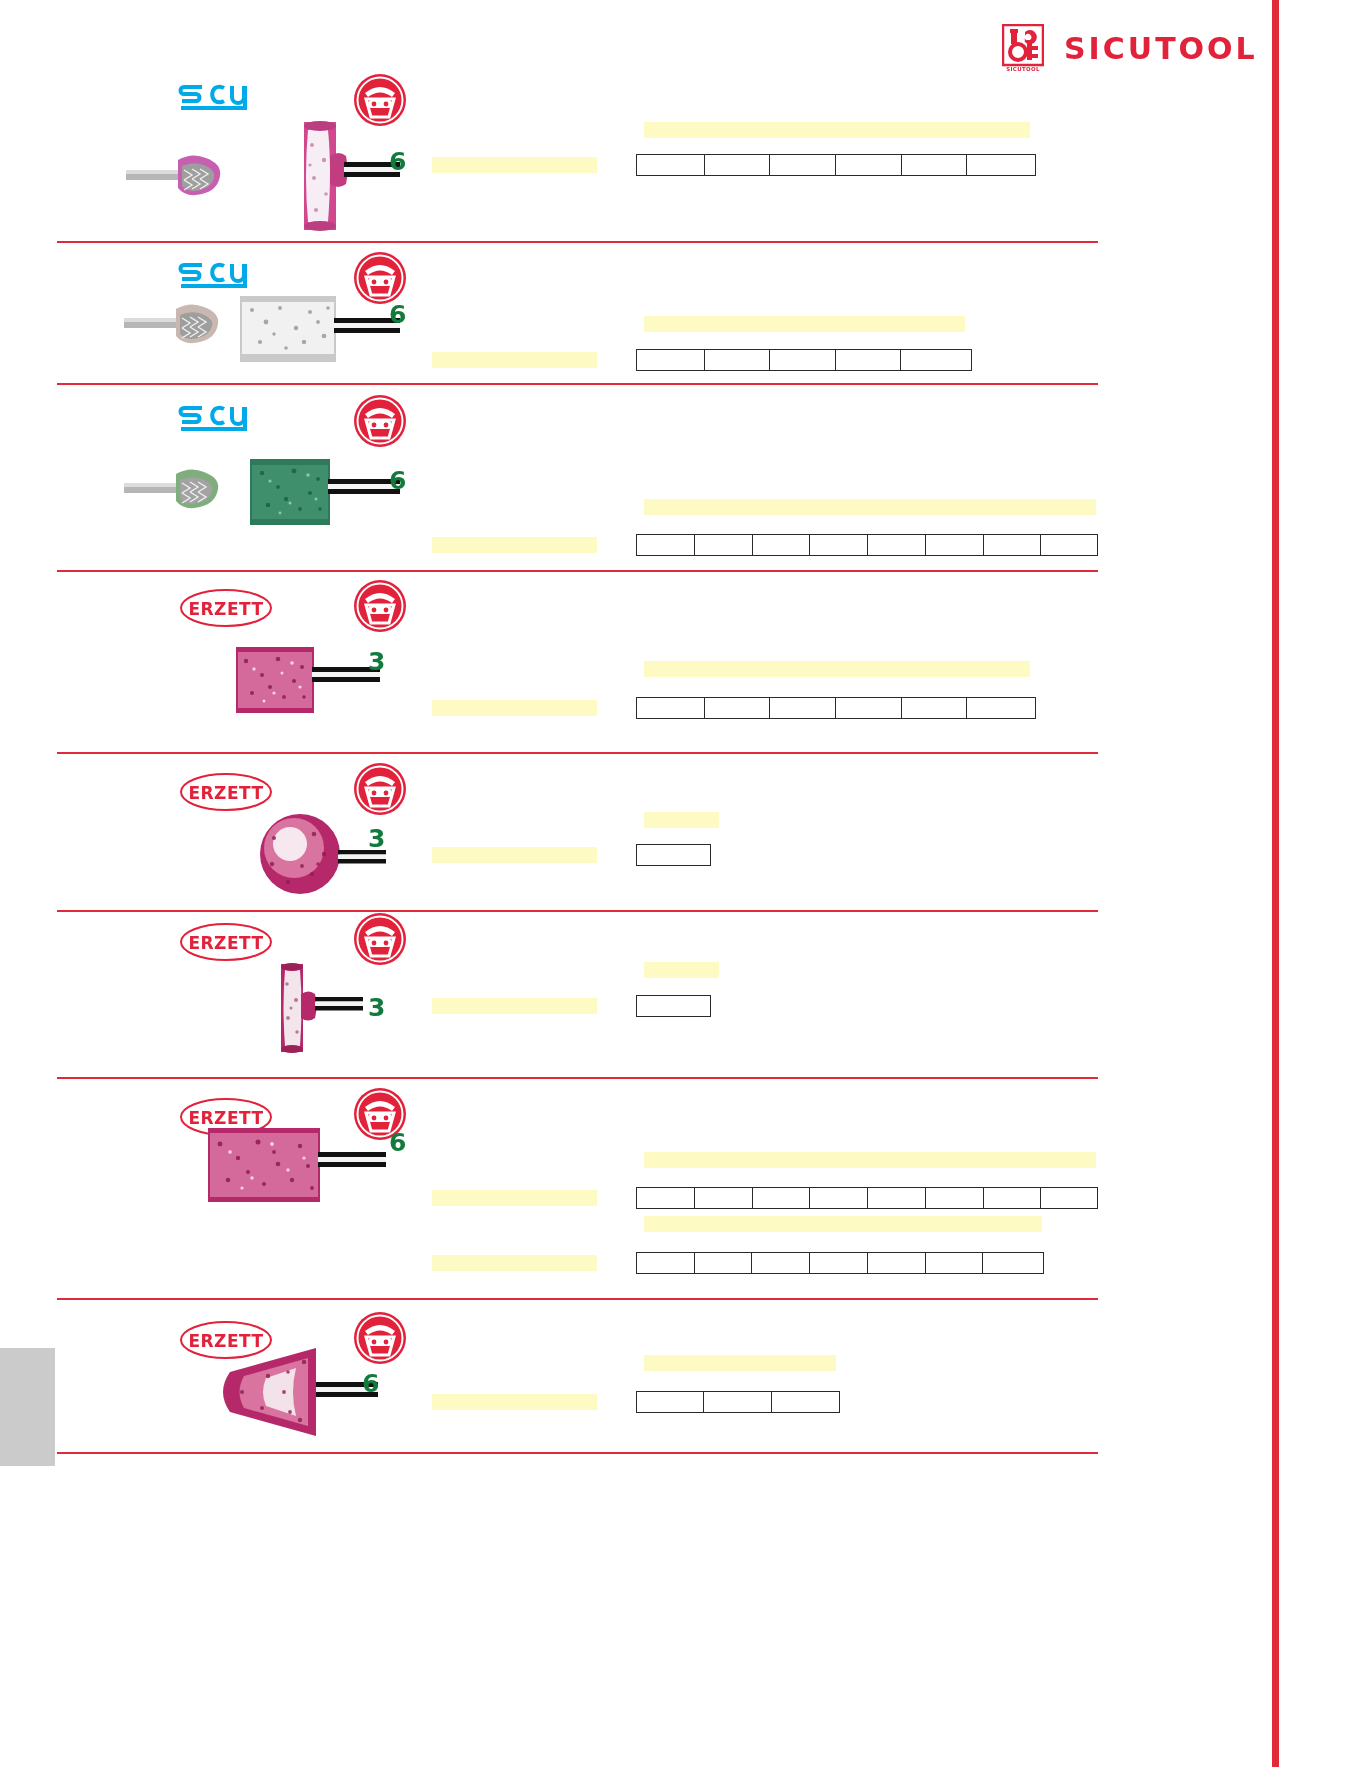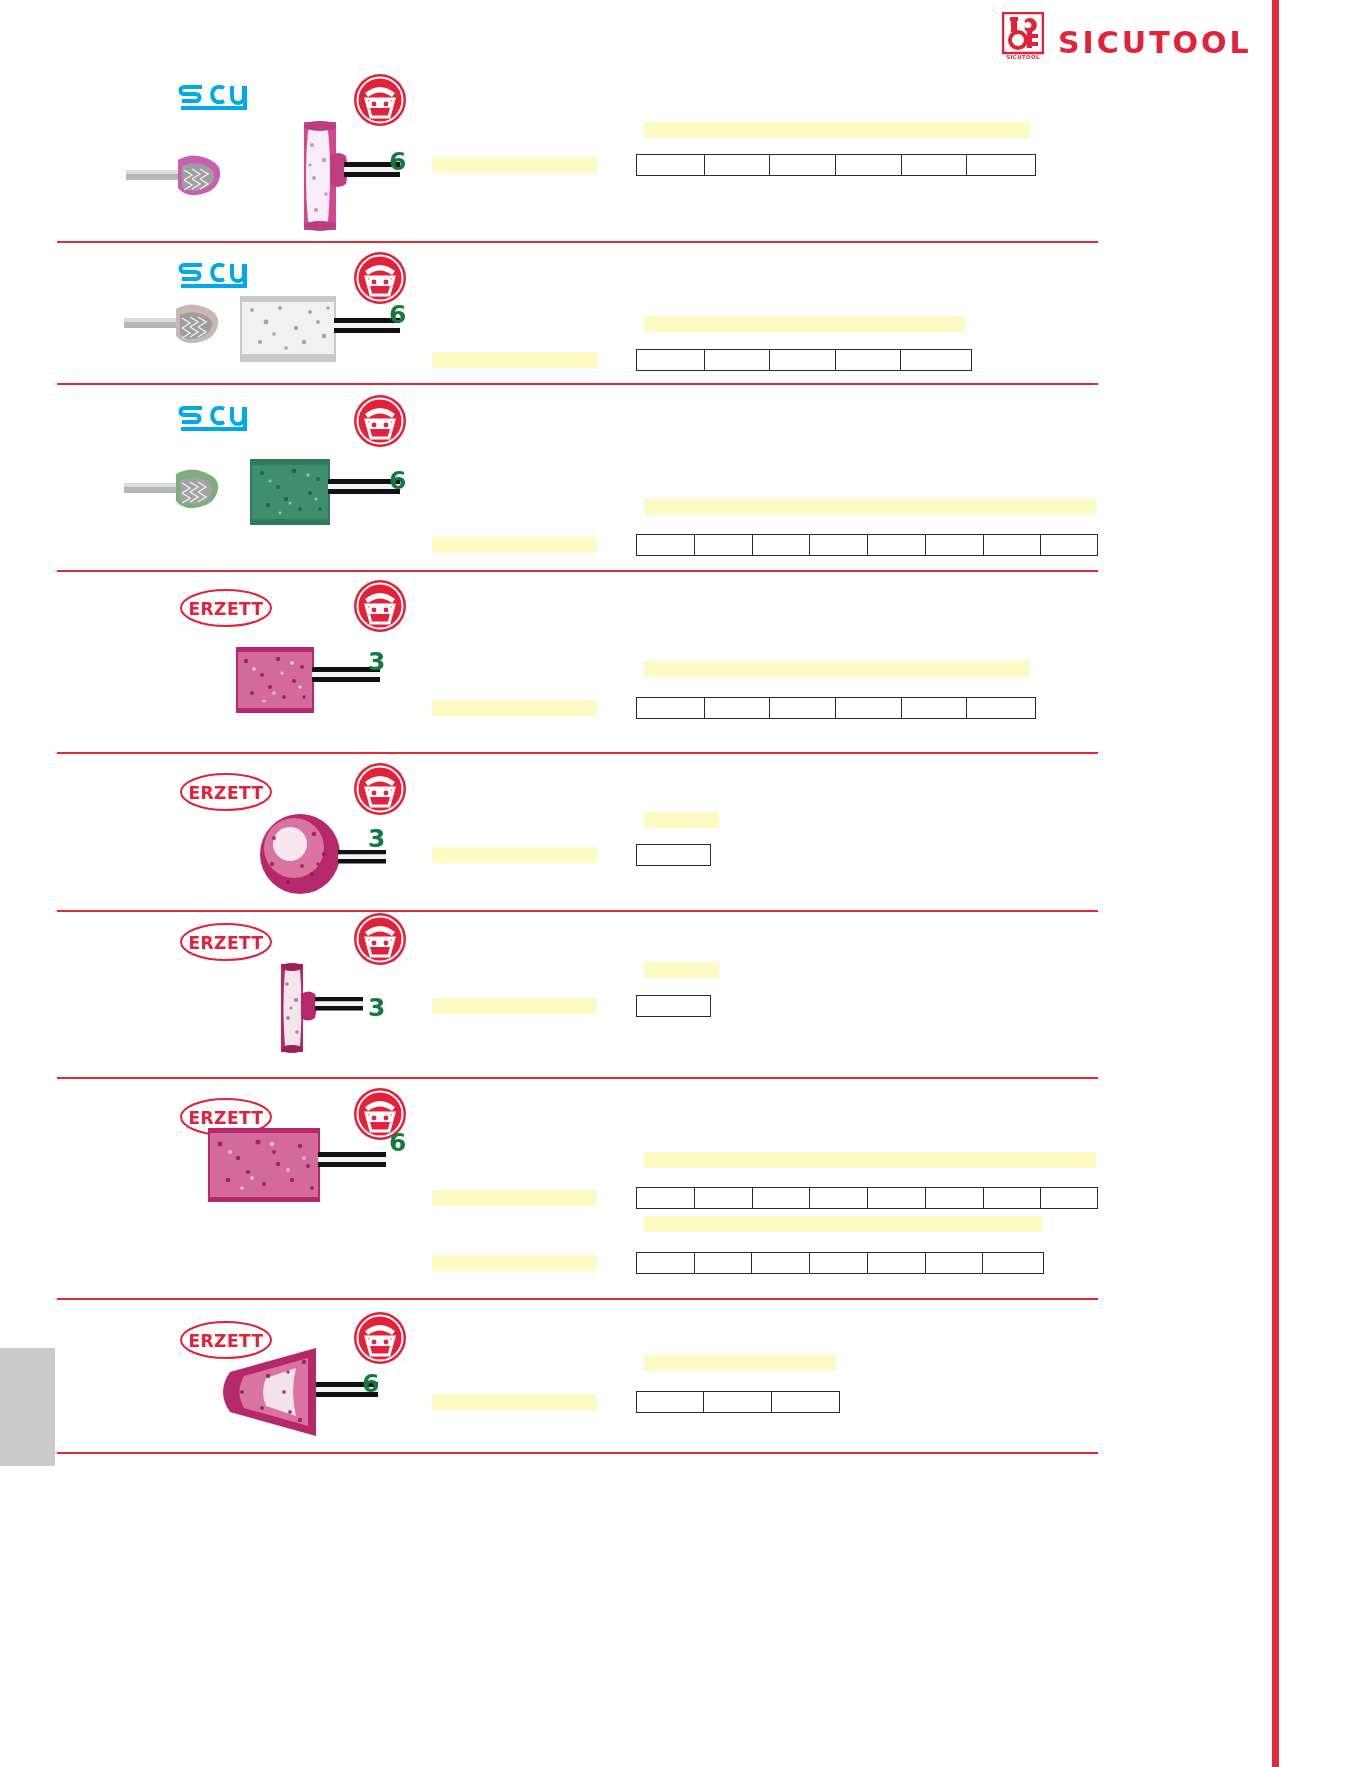--- a/index.html
+++ b/index.html
@@ -7,21 +7,21 @@
 
   .page{position:absolute;left:0;top:0;width:1364px;height:1767px;background:#fff;}
 
   
   .edge-bar{position:absolute;top:0;width:7px;height:1767px;background:#e12a38;}
 
   
   .side-tab{position:absolute;left:0;width:55px;background:#cbcbcb;}
 
   
-  .brand{position:absolute;display:flex;align-items:flex-end;gap:14px;}
+  .brand{position:absolute;display:flex;align-items:center;gap:20px;margin-top:12px;}
   .brand-mark{width:42px;height:48px;position:relative;}
   .brand-mark svg{display:block;}
   .brand-word{font-weight:bold;font-size:30px;letter-spacing:3px;color:#e2213a;font-family:"DejaVu Sans",sans-serif;}
 
   
   .sep{position:absolute;height:2px;background:#e12a38;}
 
   
   .scu-logo{position:absolute;}
   .scu-logo svg{display:block;}

